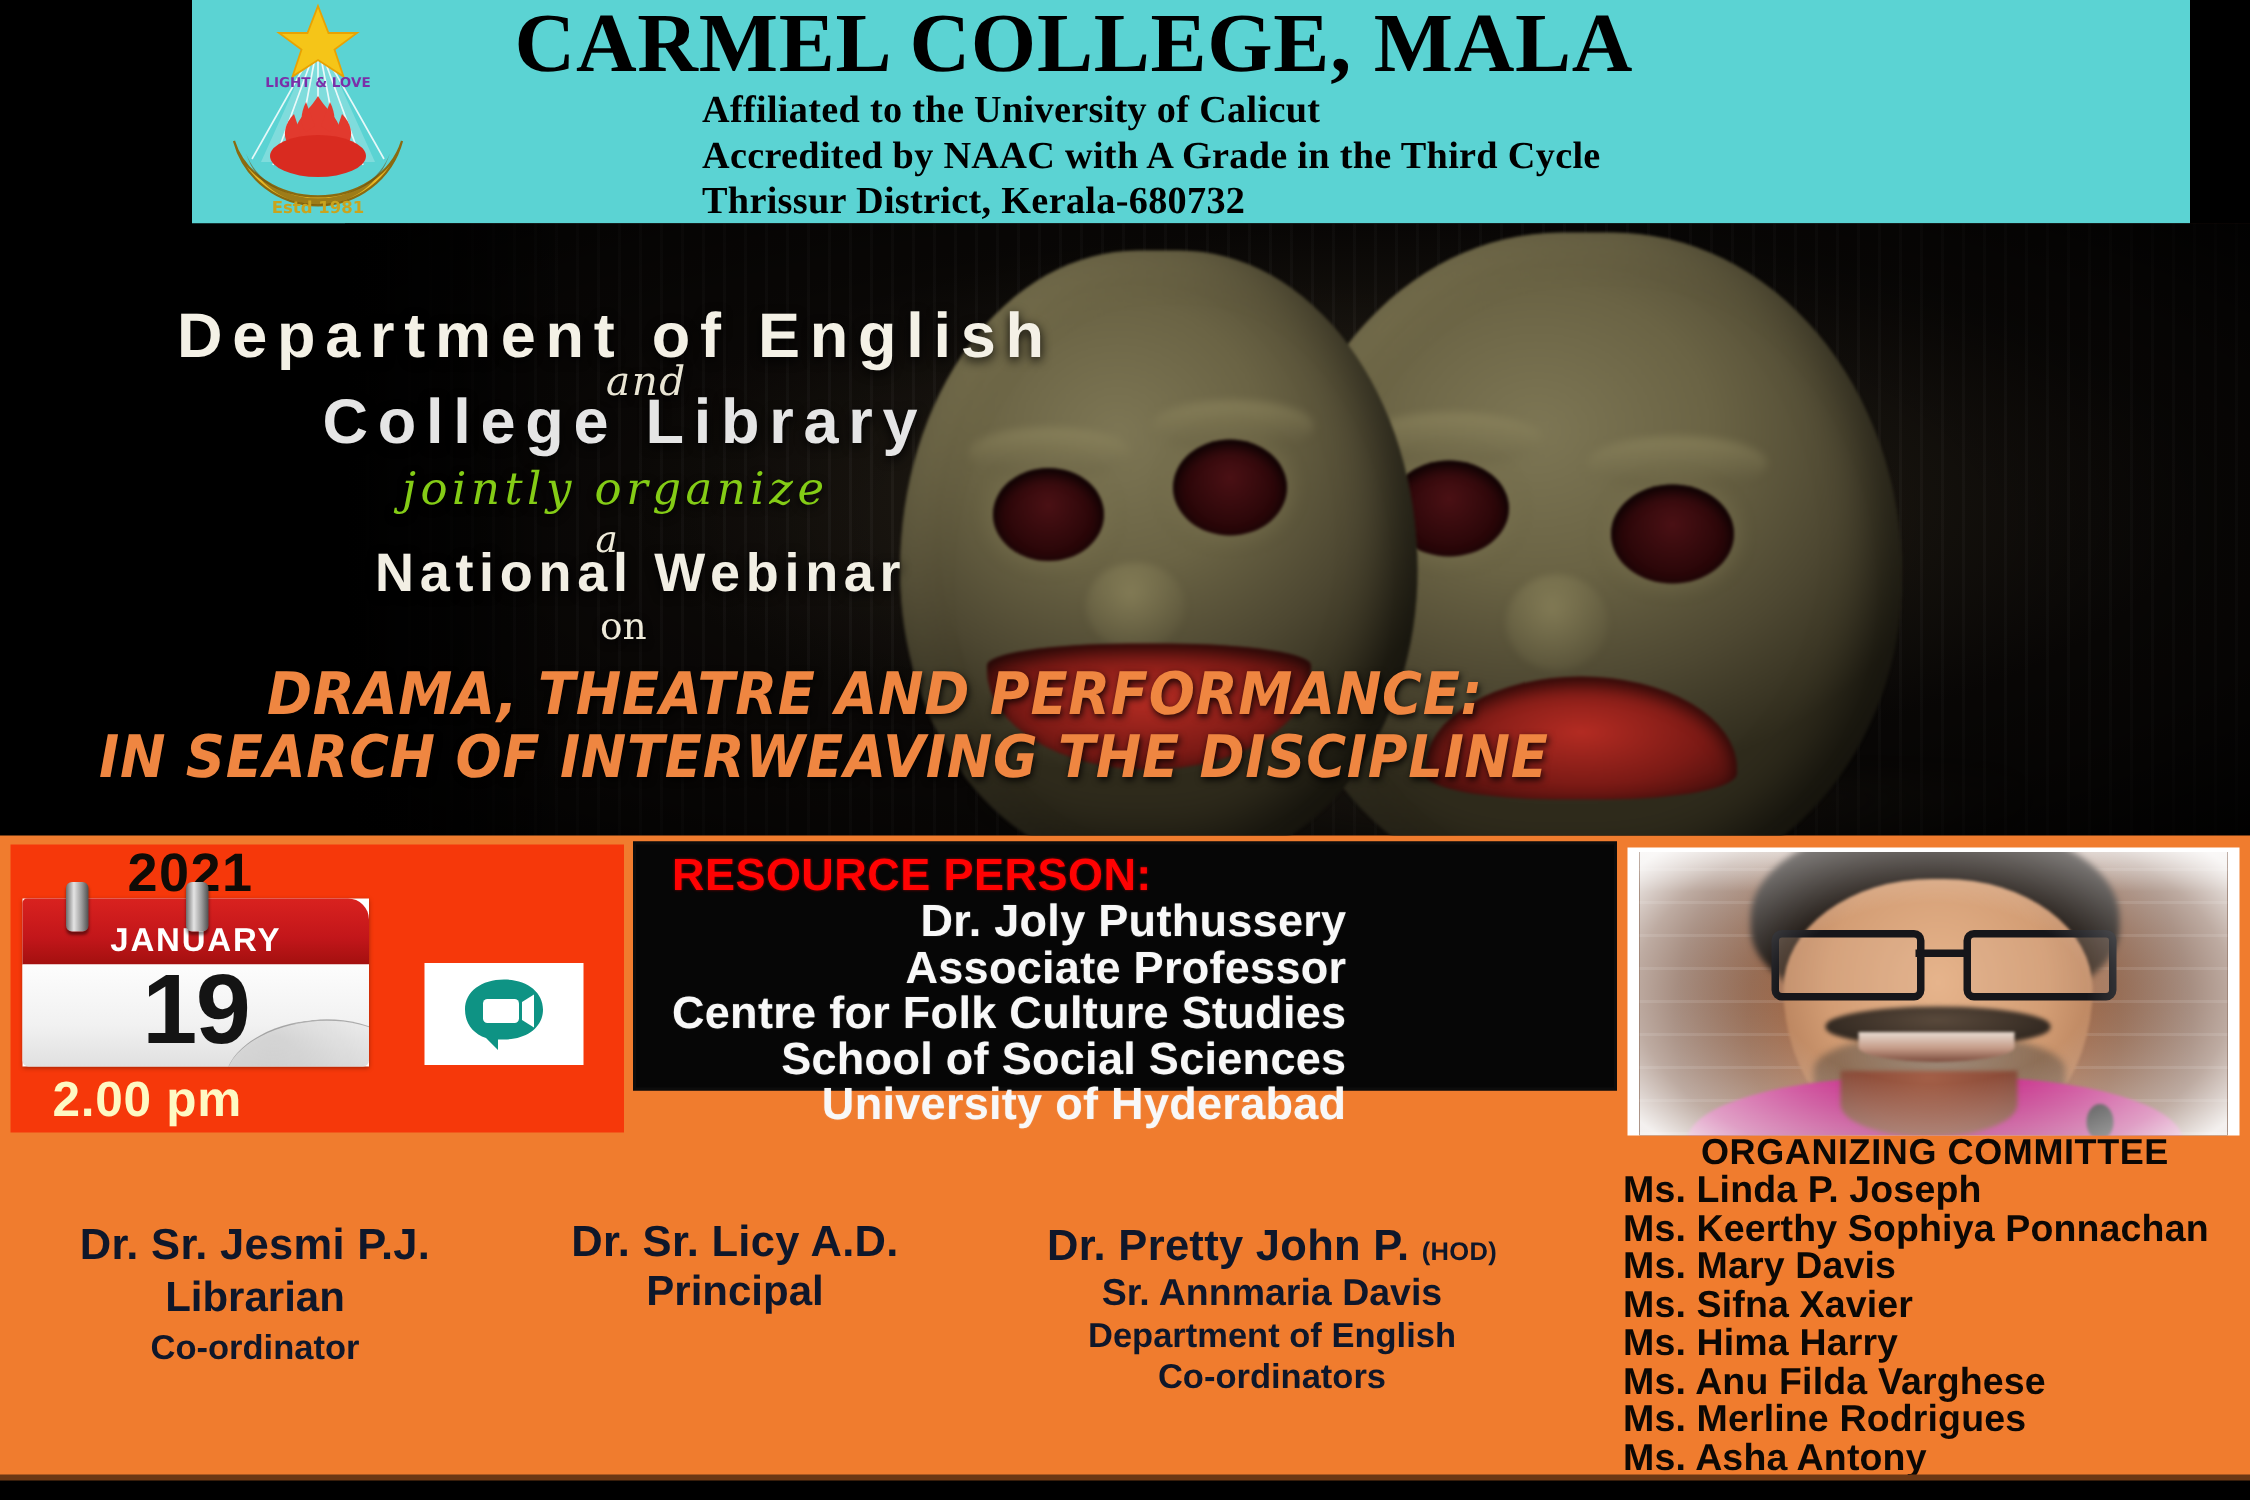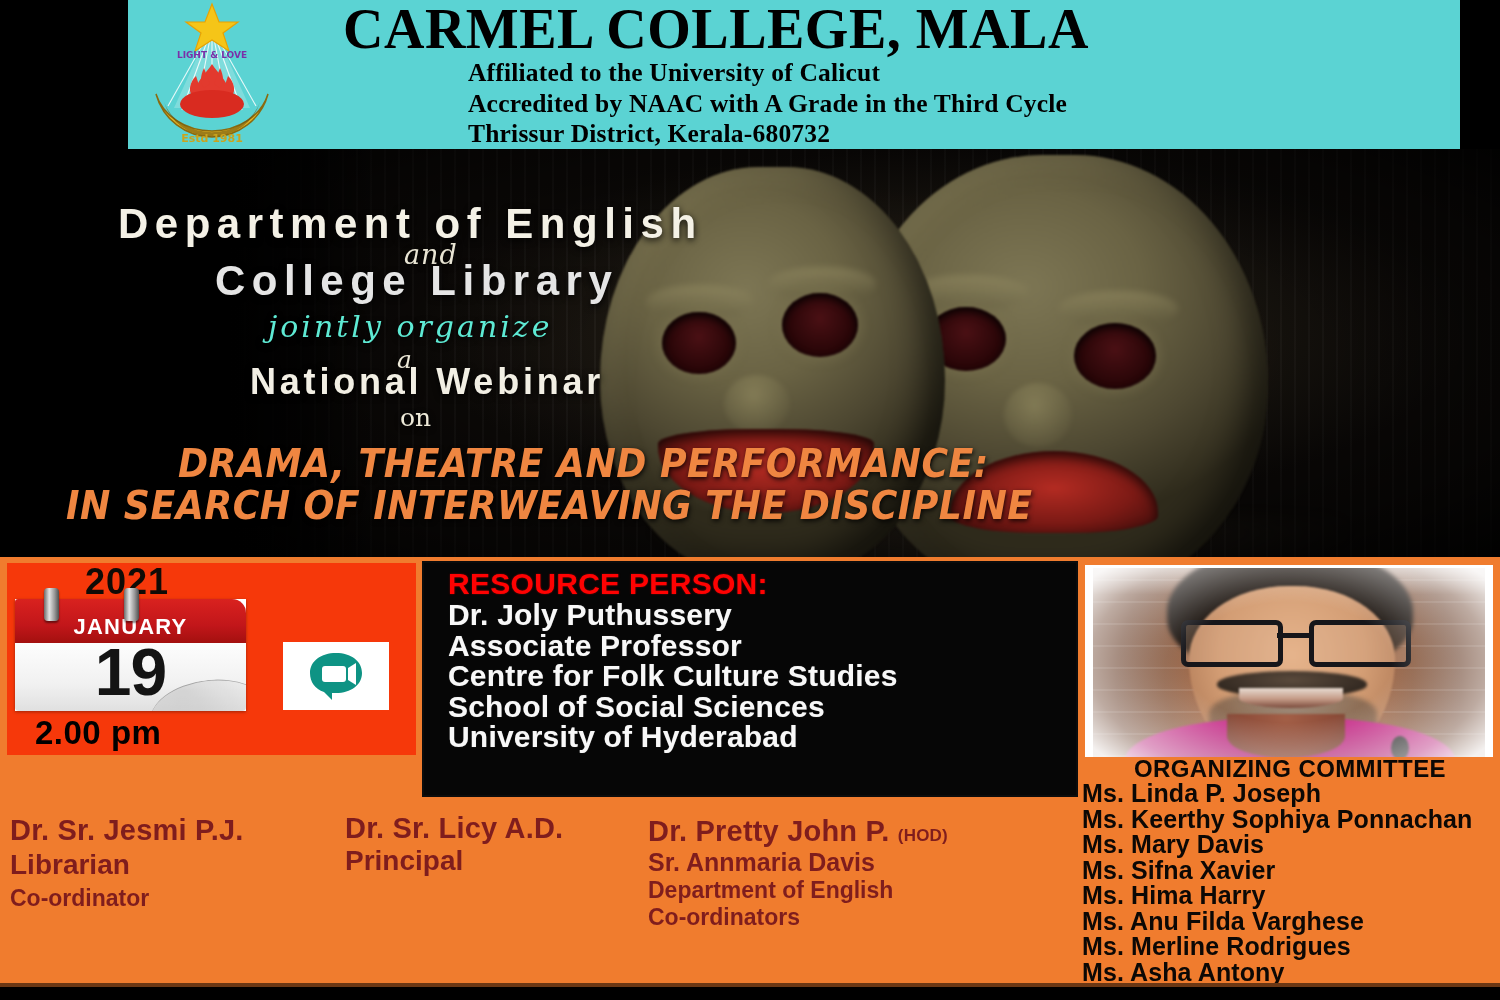--- a/index.html
+++ b/index.html
@@ -188,21 +188,21 @@
   }
   .t-lib {
     position: absolute; left: 215px; top: 108px;
     font-size: 42px; font-weight: bold; color: #e5e5e5;
     letter-spacing: 6.5px; white-space: nowrap;
     text-shadow: 0 2px 7px rgba(0,0,0,0.95);
   }
   .t-jointly {
     position: absolute; left: 268px; top: 160px;
     font-family: "DejaVu Serif", serif; font-style: italic;
-    font-size: 30px; color: #5eead4; letter-spacing: 3px;
+    font-size: 30px; color: #84cc16; letter-spacing: 3px;
     text-shadow: 0 2px 6px rgba(0,0,0,0.95);
   }
   .t-a {
     position: absolute; left: 397px; top: 196px;
     font-family: "DejaVu Serif", serif; font-style: italic;
     font-size: 25px; color: #eeead9;
     text-shadow: 0 2px 6px rgba(0,0,0,0.95);
   }
   .t-natwebinar {
     position: absolute; left: 250px; top: 212px;
@@ -245,21 +245,21 @@
     width: 409px; height: 192px;
     background: #F6380A;
   }
   .year {
     position: absolute; left: 78px; top: -2px;
     font-size: 36px; font-weight: bold; color: #100b06;
     letter-spacing: 1px;
   }
   .time {
     position: absolute; left: 28px; top: 151px;
-    font-size: 33px; font-weight: bold; color: #000000;
+    font-size: 33px; font-weight: bold; color: #fef9c3;
     letter-spacing: 0.5px;
   }
   .cal {
     position: absolute;
     left: 8px; top: 36px;
     width: 231px; height: 112px;
     background: #ffffff;
     box-shadow: 0 1px 3px rgba(0,0,0,0.35);
   }
   .cal-top {
@@ -309,24 +309,25 @@
     left: 276px; top: 79px;
     width: 106px; height: 68px;
     background: #ffffff;
     display: flex; align-items: center; justify-content: center;
   }
 
   
   .rp-box {
     position: absolute;
     left: 422px; top: 4px;
-    width: 656px; height: 236px;
+    width: 656px; height: 166px;
     background: #060606;
     border: 2px solid #0c0c0c;
     box-sizing: border-box;
+    text-align: right;
   }
   .rp-title {
     position: absolute; left: 24px; top: 4px;
     color: #FF0202; font-size: 30px; font-weight: bold;
     letter-spacing: 0.3px;
     text-shadow: 0 0 2px rgba(255,0,0,0.5);
   }
   .rp-lines { position: absolute; left: 24px; top: 37px; }
   .rp-lines div {
     color: #f8f8f8; font-size: 30px; font-weight: bold;
@@ -436,21 +437,21 @@
     font-size: 24px; font-weight: bold; color: #0c0805;
     letter-spacing: 0.4px;
   }
   .committee-list { position: absolute; left: 2px; top: 26px; }
   .committee-list div {
     font-size: 25px; font-weight: bold; color: #0c0805;
     line-height: 25.5px; white-space: nowrap; letter-spacing: 0.1px;
   }
 
   
-  .official { position: absolute; color: #7f1d1d; }
+  .official { position: absolute; text-align: center; color: #0f172a; }
   .off-name  { font-size: 29px; font-weight: bold; letter-spacing: 0.2px; white-space: nowrap; }
   .off-role  { font-size: 28px; font-weight: bold; white-space: nowrap; }
   .off-sub   { font-size: 23px; font-weight: bold; white-space: nowrap; }
   .off-extra { font-size: 25px; font-weight: bold; white-space: nowrap; }
   .off-hod   { font-size: 17px; font-weight: bold; }
 
   #official-1 { left: 10px;  top: 255px; width: 320px; }
   #official-2 { left: 345px; top: 255px; width: 290px; }
   #official-3 { left: 648px; top: 258px; width: 400px; }
   #official-1 .off-name { line-height: 36px; }

